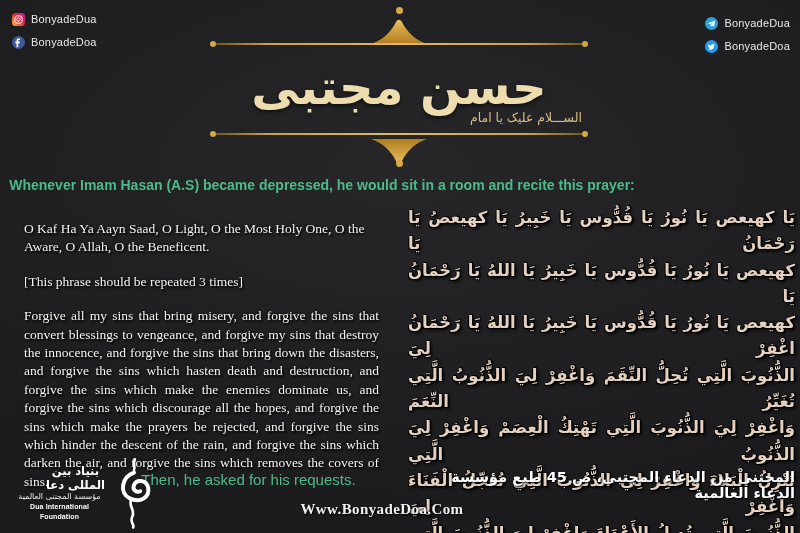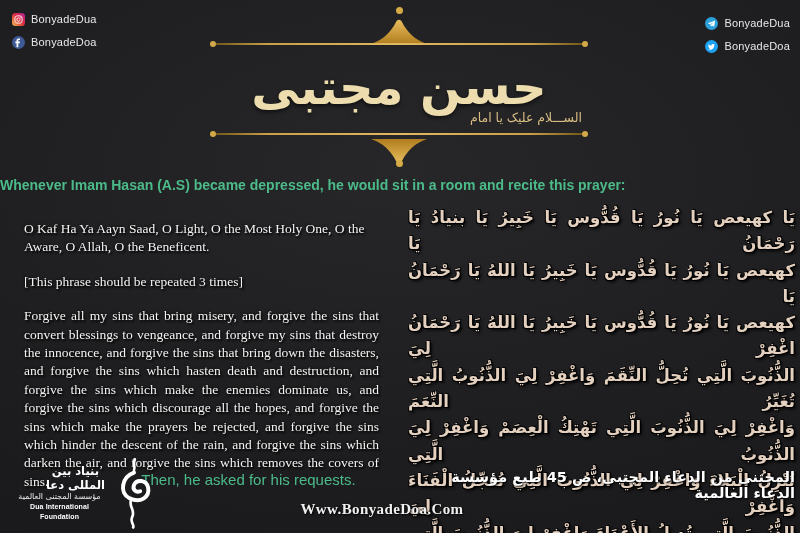--- a/index.html
+++ b/index.html
@@ -39,21 +39,21 @@
     display:flex;align-items:center;justify-content:center;
     font-family:"DejaVu Sans",sans-serif;font-weight:bold;font-size:48px;
     color:#ecdcae;text-shadow:0 2px 4px rgba(0,0,0,.6);direction:rtl;line-height:1;
   }
   .salutation{
     position:absolute;right:6px;top:110px;
     font-family:"DejaVu Sans",sans-serif;font-size:12.5px;color:#d9bd82;direction:rtl;margin-left:12px;
   }
   
   .intro{
-    position:absolute;top:177px;left:0;width:644px;text-align:left;
+    position:absolute;top:177px;left:0;width:644px;text-align:center;
     font-size:14px;font-weight:bold;color:#4cbb8a;
   }
   .outro{
     position:absolute;top:451px;left:55px;width:387px;text-align:center;
     font-size:15px;color:#4cbb8a;margin-top:20px;
   }
   
   .english{
     position:absolute;left:8px;top:204px;width:387px;
     font-family:"Liberation Serif","DejaVu Serif",serif;
@@ -170,21 +170,21 @@
 
   <div class="english">
     <p>O Kaf Ha Ya Aayn Saad, O Light, O the Most Holy One, O the Aware, O Allah, O the Beneficent.</p>
     <p>[This phrase should be repeated 3 times]</p>
     <p class="body">Forgive all my sins that bring misery, and forgive the sins that convert blessings to vengeance, and forgive my sins that destroy the innocence, and forgive the sins that bring down the disasters, and forgive the sins which hasten death and destruction, and forgive the sins which make the enemies dominate us, and forgive the sins which discourage all the hopes, and forgive the sins which make the prayers be rejected, and forgive the sins which hinder the descent of the rain, and forgive the sins which darken the air, and forgive the sins which removes the covers of sins.</p>
   </div>
 
   <div class="outro">Then, he asked for his requests.</div>
 
   <div class="arabic">
-      <div class="ar-line">يَا كهيعص يَا نُورُ يَا قُدُّوس يَا خَبِيرُ يَا بنیادُ يَا رَحْمَانُ يَا</div>
+      <div class="ar-line">يَا كهيعص يَا نُورُ يَا قُدُّوس يَا خَبِيرُ يَا كهيعصُ يَا رَحْمَانُ يَا</div>
       <div class="ar-line">كهيعص يَا نُورُ يَا قُدُّوس يَا خَبِيرُ يَا اللهُ يَا رَحْمَانُ يَا</div>
       <div class="ar-line">كهيعص يَا نُورُ يَا قُدُّوس يَا خَبِيرُ يَا اللهُ يَا رَحْمَانُ اغْفِرْ لِيَ</div>
       <div class="ar-line">الذُّنُوبَ الَّتِي تُحِلُّ النِّقَمَ وَاغْفِرْ لِيَ الذُّنُوبُ الَّتِي تُغَيِّرُ النِّعَمَ</div>
       <div class="ar-line">وَاغْفِرْ لِيَ الذُّنُوبَ الَّتِي تَهْتِكُ الْعِصَمْ وَاغْفِرْ لِيَ الذُّنُوبُ الَّتِي</div>
       <div class="ar-line">تُنْزِلُ الْبَلاءَ وَاغْفِرْ لِيَ الذُّنُوبَ الَّتِي تُعَجِّلُ الْفَنَاءَ وَاغْفِرْ لِيَ</div>
       <div class="ar-line">الذُّنُوبَ الَّتِي تُدِيلُ الأَعْدَاءَ وَاغْفِرْ لِيَ الذُّنُوبَ الَّتِي تَقْطَعُ</div>
     </div>
 
   <div class="citation">المجتنى من الدعاء المجتبى، ص 45 طبع مؤسسة الدعاء العالمية</div>
 

